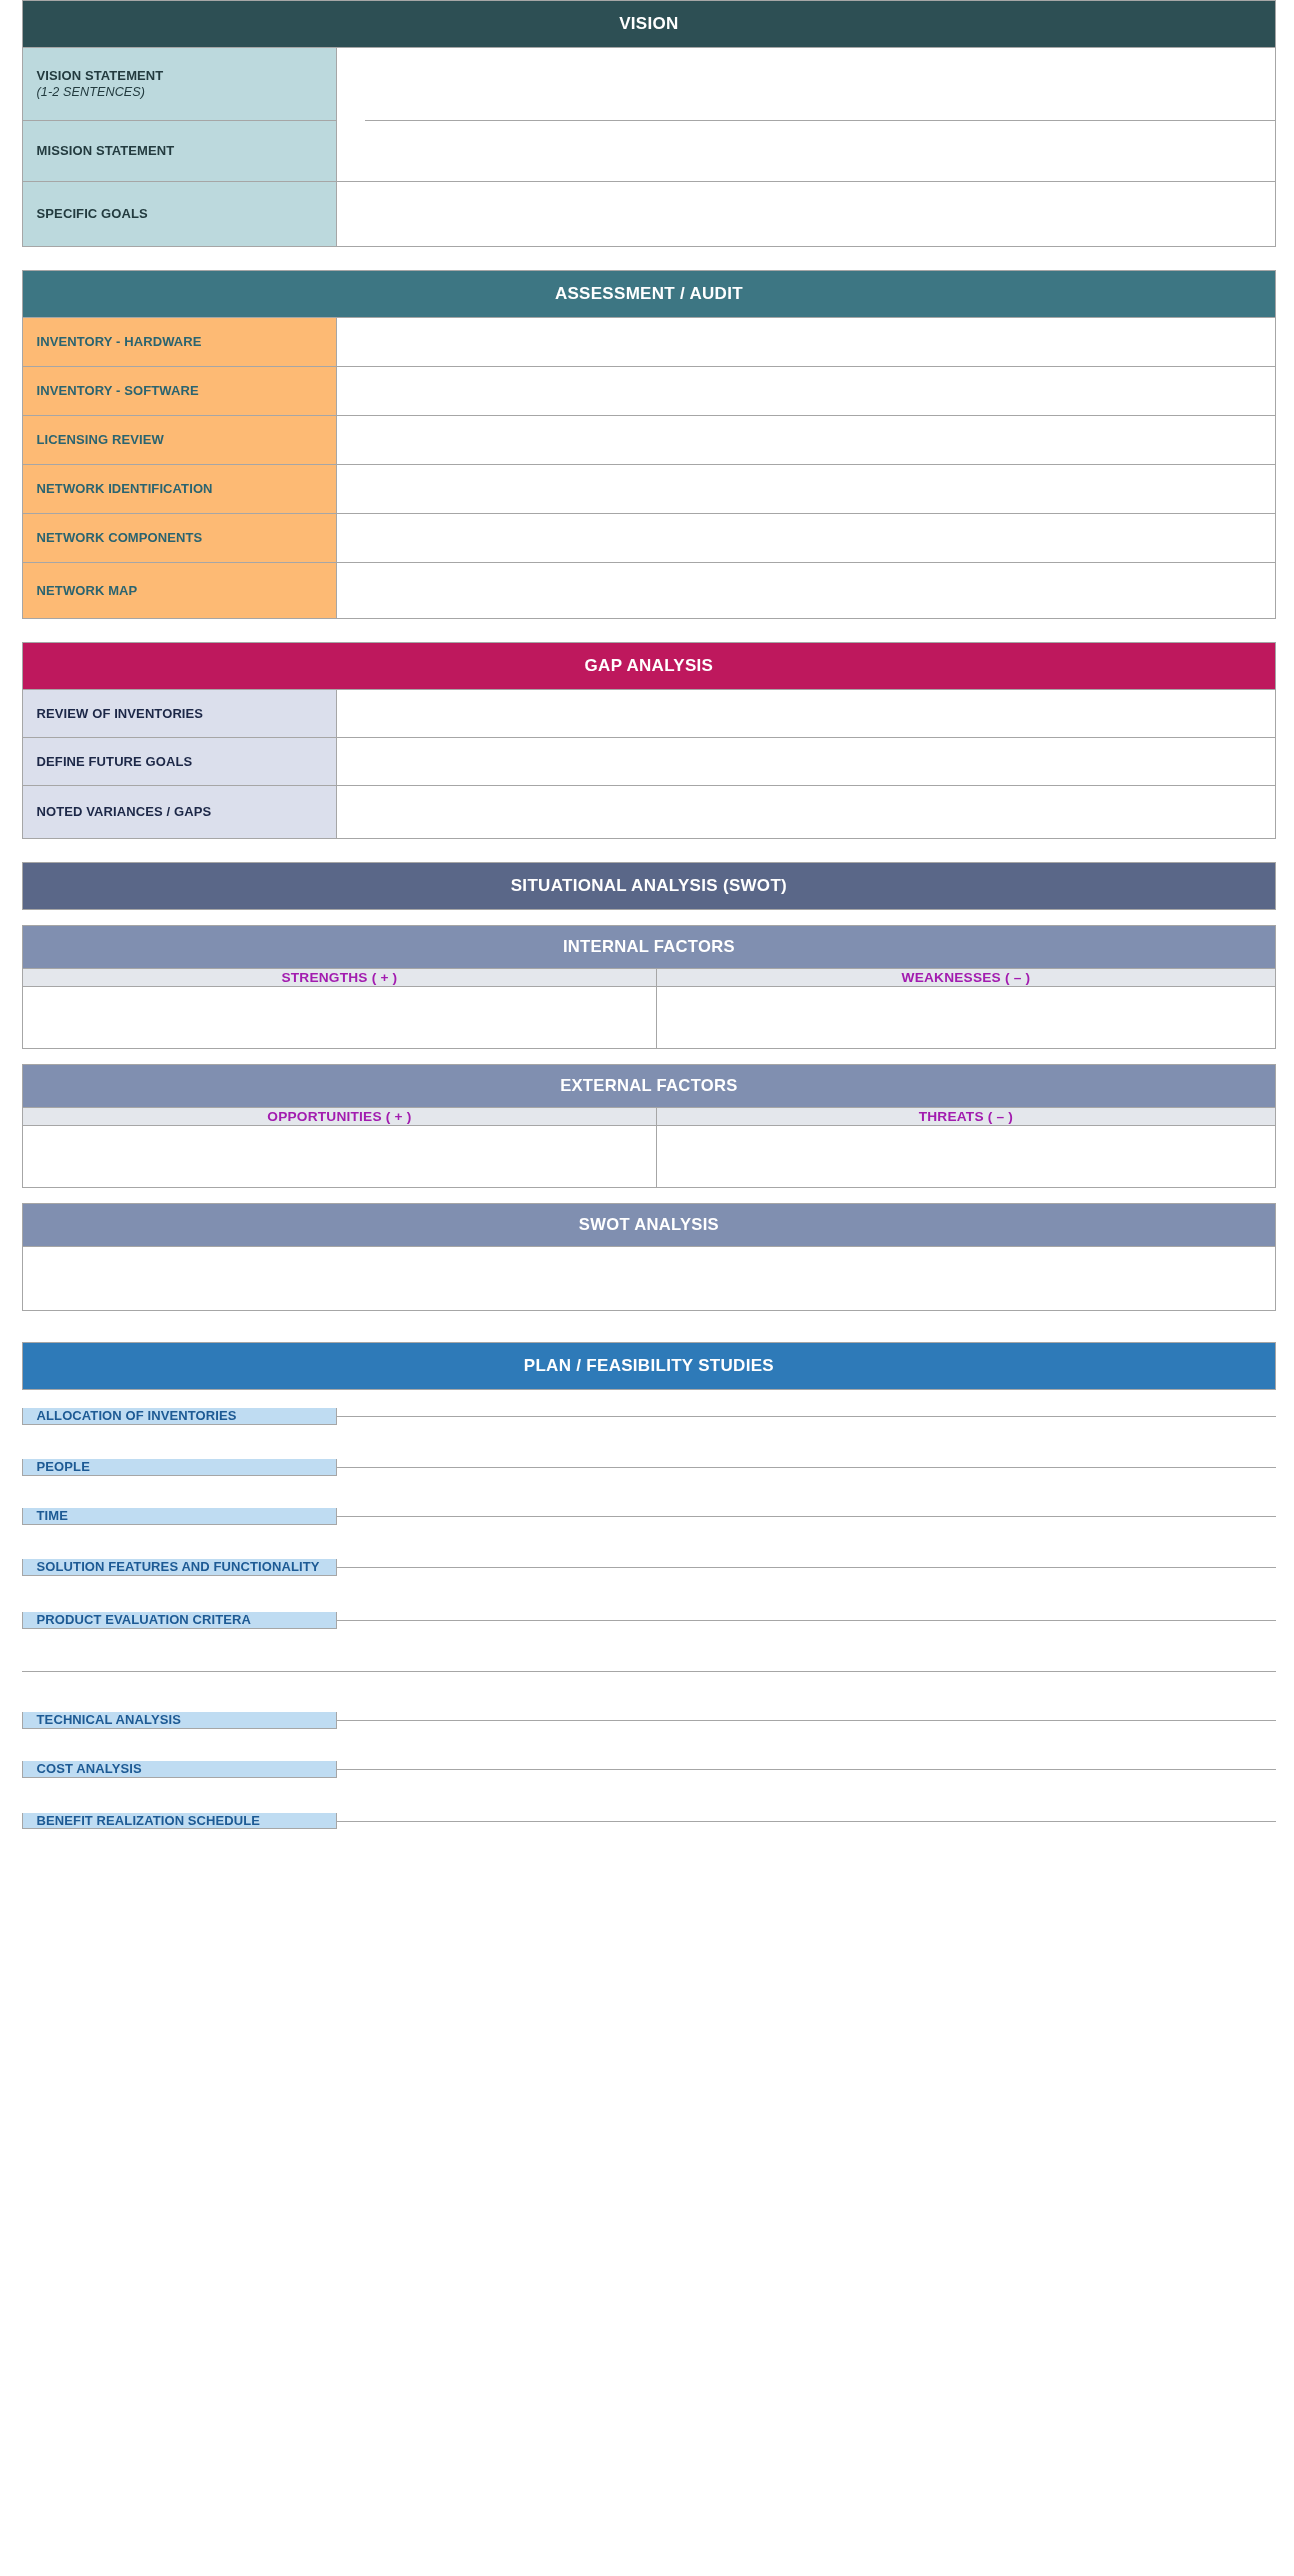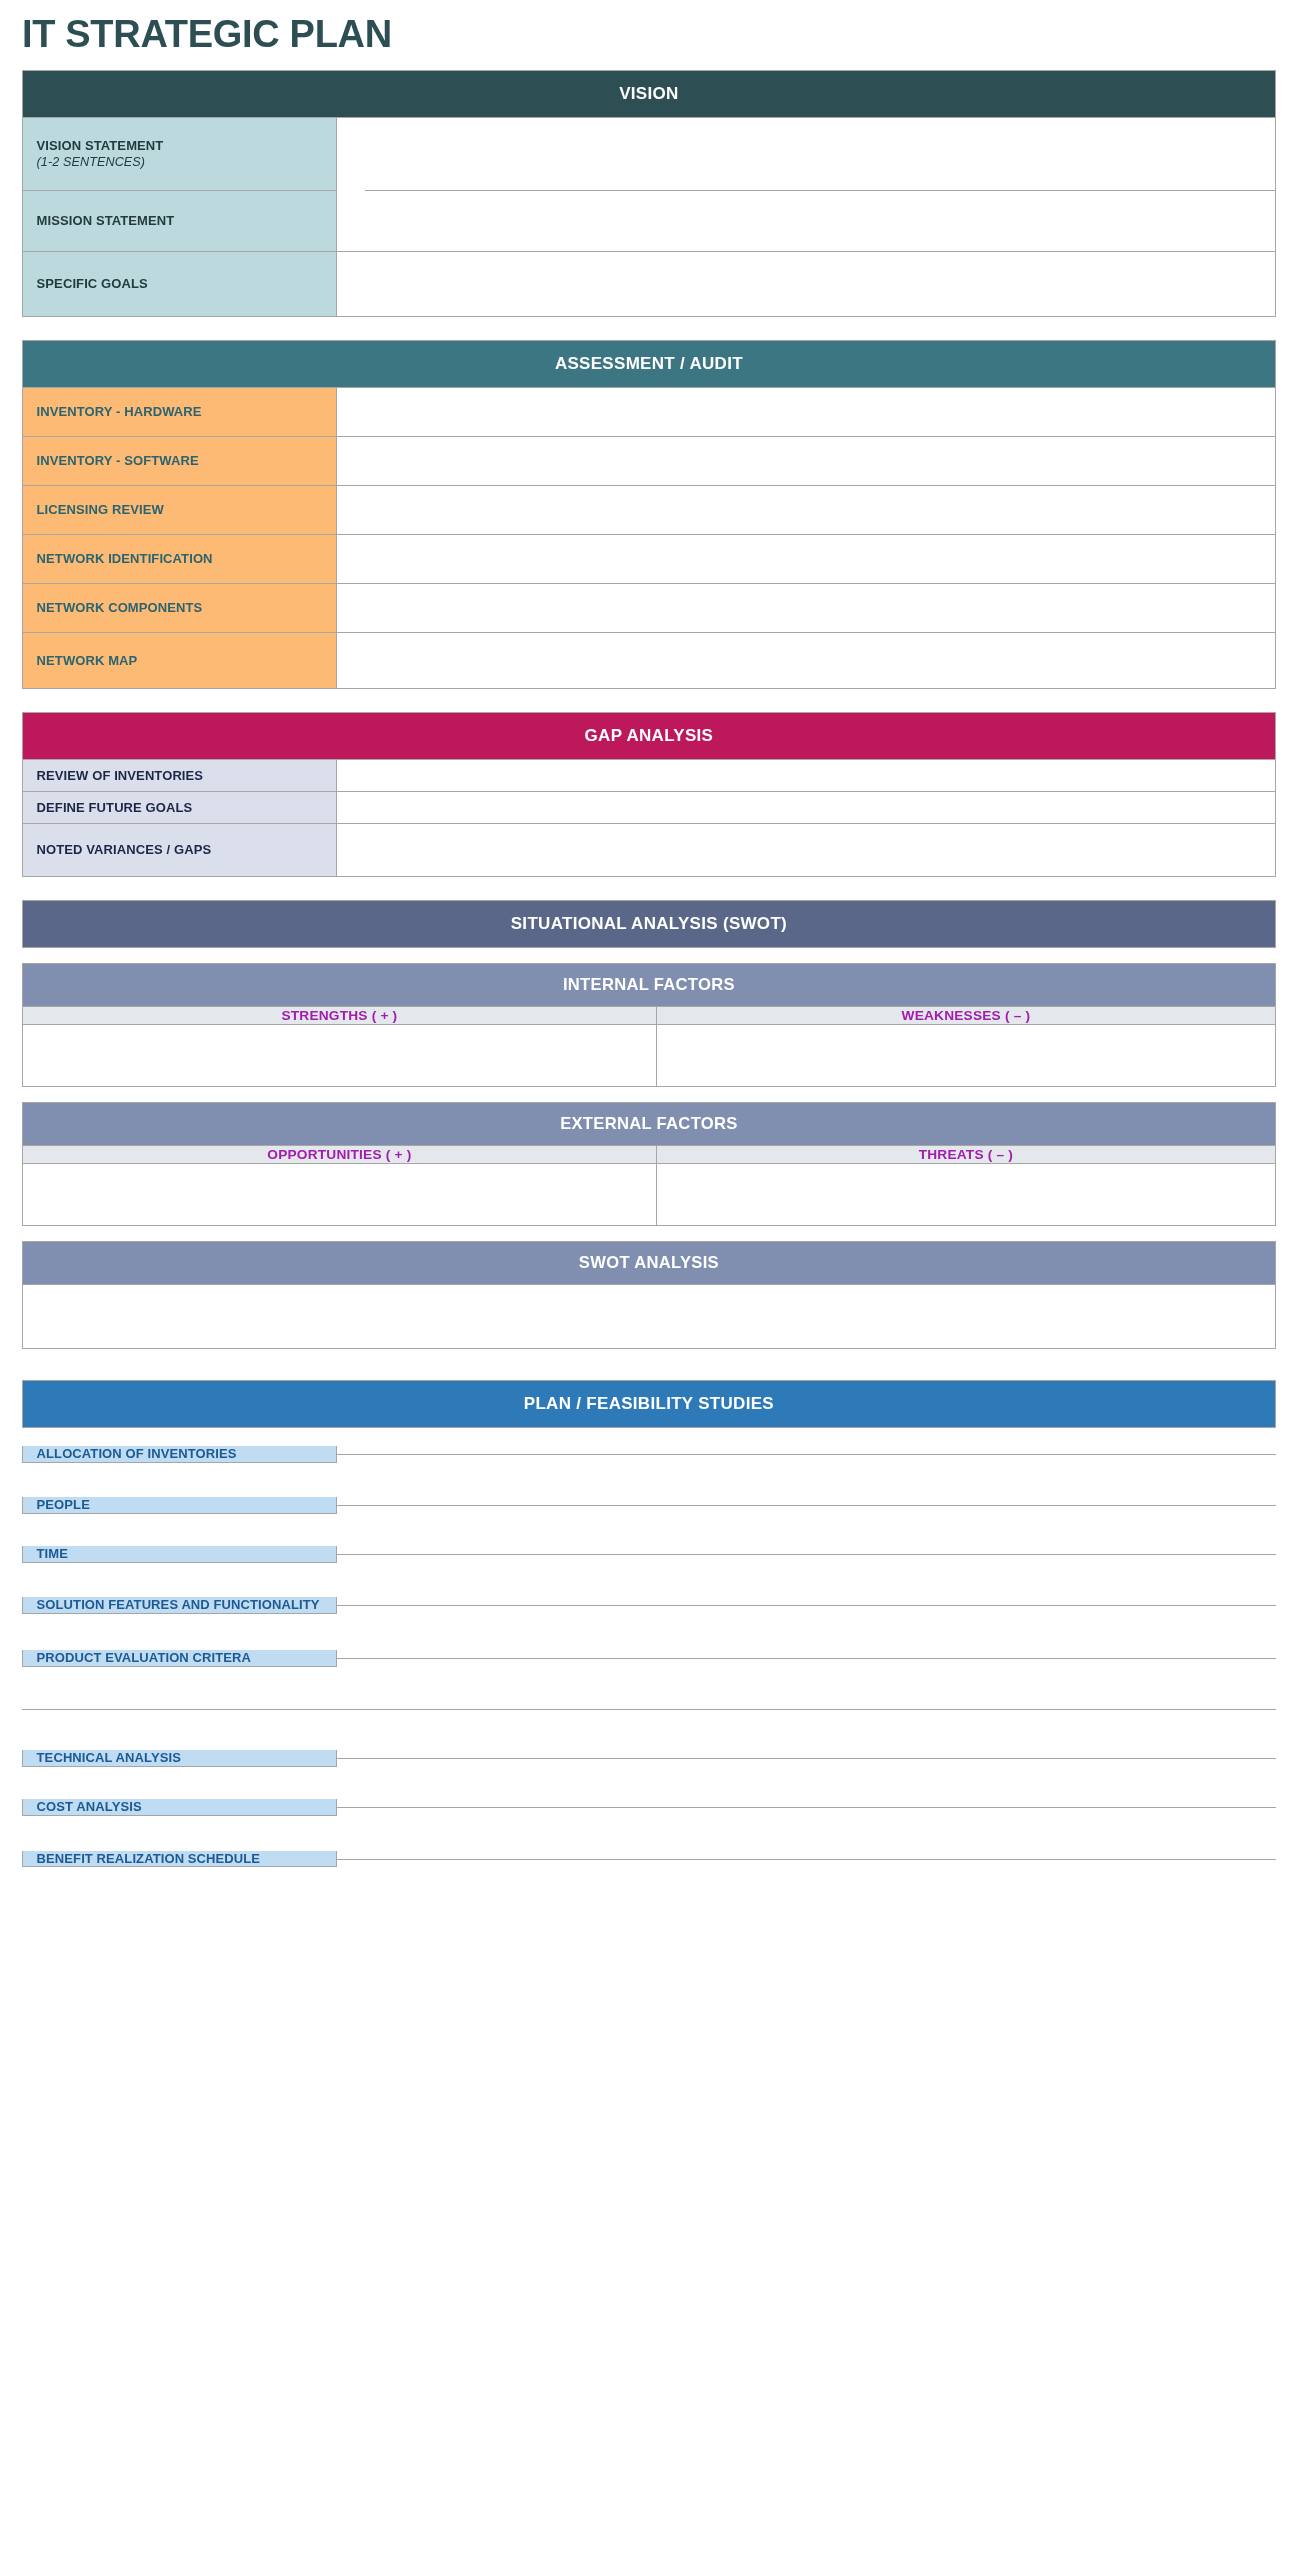--- a/index.html
+++ b/index.html
@@ -107,21 +107,21 @@
 
   
   .assess .banner { background: #3d7683; }
   .assess .cell-label { background: #fdba74; color: #2a6470; }
   .assess .row { height: 49px; }
   .assess .row.last { height: 56px; }
 
   
   .gapan .banner { background: #be185d; }
   .gapan .cell-label { background: #dbdfec; color: #1c2747; }
-  .gapan .row { height: 32px; }
+  .gapan .row { height: 48px; }
   .gapan .row.last { height: 53px; }
 
   
   .swot-main-banner {
     background: #5a6788;
     height: 48px;
   }
   .swot-sub-banner {
     background: #808fb0;
     height: 44px;
@@ -176,21 +176,20 @@
   .plan .cell-label { background: #bfdcf2; color: #1d5a94; }
   .plan .row { height: 49px; align-items: center; }
   .plan .row.tall { height: 53px; }
   .plan .row.last { height: 54px; }
 </style>
 </head>
 <body>
 
 <div class="page">
 
-  <h1 class="doc-title">IT STRATEGIC PLAN</h1>
 
   <div class="section vision">
     <div class="banner banner-tall">VISION</div>
 
     <div class="row r1">
       <div class="cell-label">
         <div>
           <span>VISION STATEMENT</span>
           <span class="sub-note">(1-2 SENTENCES)</span>
         </div>

